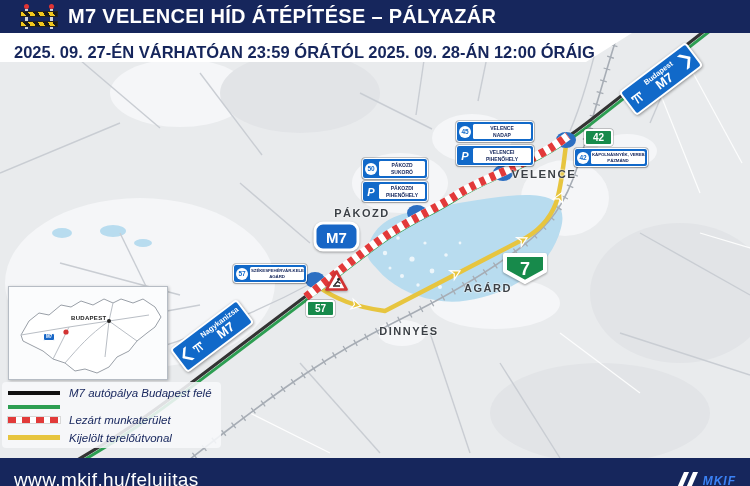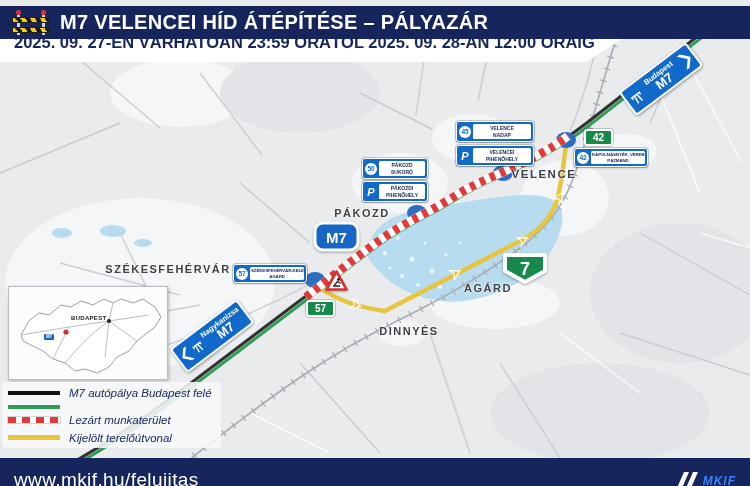--- a/index.html
+++ b/index.html
@@ -2,39 +2,39 @@
 <html><head>
 <meta charset="utf-8">
 <style>
   html,body{margin:0;padding:0;background:#888;}
   *{box-sizing:border-box;}
   #stage{position:relative;width:750px;height:486px;overflow:hidden;
          font-family:"Liberation Sans","DejaVu Sans",sans-serif;background:#e9ebed;}
 
   
   .topbar{position:absolute;left:0;top:0;width:750px;height:33px;background:#16265C;
-          display:flex;align-items:center;gap:10px;padding-left:12px;z-index:40;margin-top:6px;}
+          display:flex;align-items:center;gap:10px;padding-left:20px;z-index:40;}
   .title{color:#fff;font-size:20px;font-weight:bold;letter-spacing:.3px;white-space:nowrap;}
   .barrier{position:relative;width:38px;height:26px;flex:0 0 auto;}
   .barrier .post{position:absolute;top:5px;width:3px;height:20px;background:#cfd3da;}
   .barrier .lamp{position:absolute;top:0;width:5px;height:5px;border-radius:50%;background:#e03434;}
   .barrier .bar{position:absolute;left:0;width:38px;height:6px;border:1px solid #222;
     background:repeating-linear-gradient(55deg,#f3c81d 0 4px,#1a1a1a 4px 8px);}
   .footbar{position:absolute;left:0;top:458px;width:750px;height:44px;background:#16265C;
            display:flex;align-items:center;justify-content:space-between;padding:0 14px;z-index:40;}
   .url{color:#fff;font-size:19px;font-weight:500;letter-spacing:.4px;}
   .mkif{display:flex;align-items:flex-end;gap:3px;color:#3b82f6;}
   .mkif span{font-size:12px;font-weight:800;font-style:italic;letter-spacing:1px;}
 
   
   #map{position:absolute;left:0;top:33px;width:750px;height:425px;overflow:hidden;background:#e9ebed;}
   #map svg.base{position:absolute;left:0;top:0;}
   .subband{position:absolute;left:0;top:0;width:750px;height:29px;background:#fff;
            clip-path:polygon(0 0,632px 0,586px 100%,0 100%);z-index:30;
-           display:flex;align-items:flex-start;padding-left:14px;}
+           display:flex;align-items:flex-end;padding-left:14px;}
   .subband span{color:#16265C;font-size:16.5px;font-weight:bold;white-space:nowrap;}
 
   
   .town{position:absolute;transform:translateX(-50%);color:#3c4147;font-weight:bold;
         font-size:11px;letter-spacing:1.5px;white-space:nowrap;z-index:6;
         text-shadow:0 0 2px #fff,0 0 2px #fff;}
 
   
   .svc{position:absolute;display:flex;align-items:center;gap:2px;background:#1169C9;
        border:1.5px solid #fff;border-radius:3px;padding:2px;z-index:12;
@@ -205,21 +205,20 @@
                  C480,147 500,142 538,122 C550,116 560,109 568,103" stroke="#ffffff" stroke-width="8.5"></path>
         <path d="M306,264 C330,245 355,225 380,207 C405,189 430,179 455,163
                  C480,147 500,142 538,122 C550,116 560,109 568,103" stroke="#E23A3A" stroke-width="8.5" stroke-dasharray="5.5 5.5"></path>
       </g>
     </svg>
 
     <div class="subband">
       <span>2025. 09. 27-ÉN VÁRHATÓAN 23:59 ÓRÁTÓL 2025. 09. 28-ÁN 12:00 ÓRÁIG</span>
     </div>
 
-    <div class="town" style="left:168px;top:230px;">SZÉKESFEHÉRVÁR</div>
     <div class="town" style="left:362px;top:174px;">PÁKOZD</div>
     <div class="town" style="left:544px;top:135px;font-size:11.5px;">VELENCE</div>
     <div class="town" style="left:488px;top:249px;">AGÁRD</div>
     <div class="town" style="left:409px;top:292px;">DINNYÉS</div>
 
     <svg class="shield" style="left:313px;top:188px;" width="47" height="31" viewBox="0 0 47 31">
       <rect x="2" y="2" width="43" height="27" rx="8" fill="#1766C6" stroke="#fff" stroke-width="3"></rect>
       <text x="23.5" y="22" text-anchor="middle" font-size="15" font-weight="bold" fill="#fff">M7</text>
     </svg>
 

